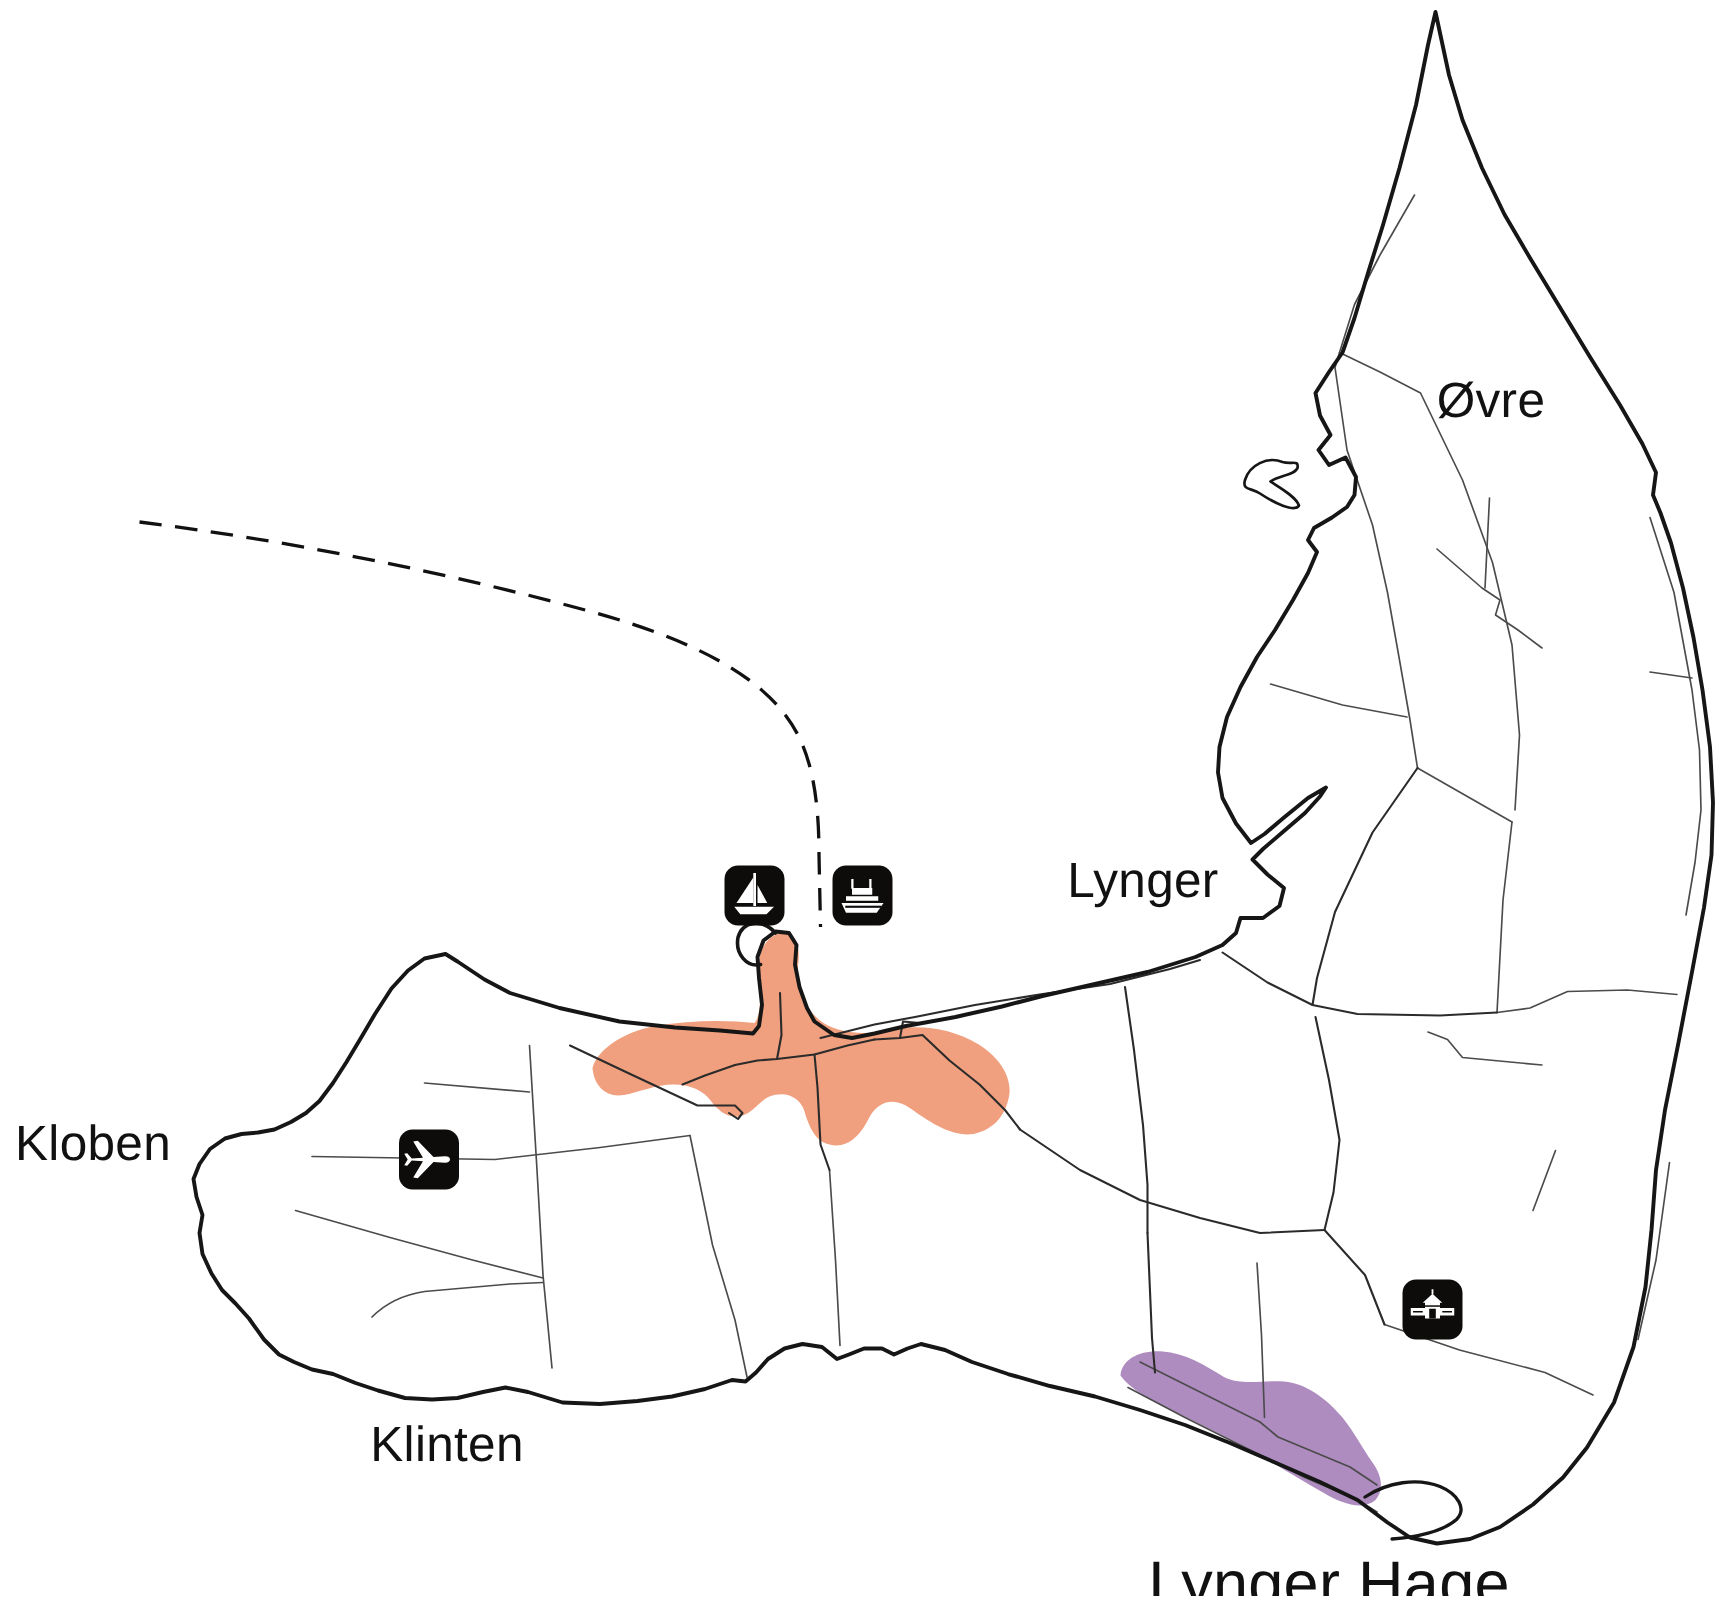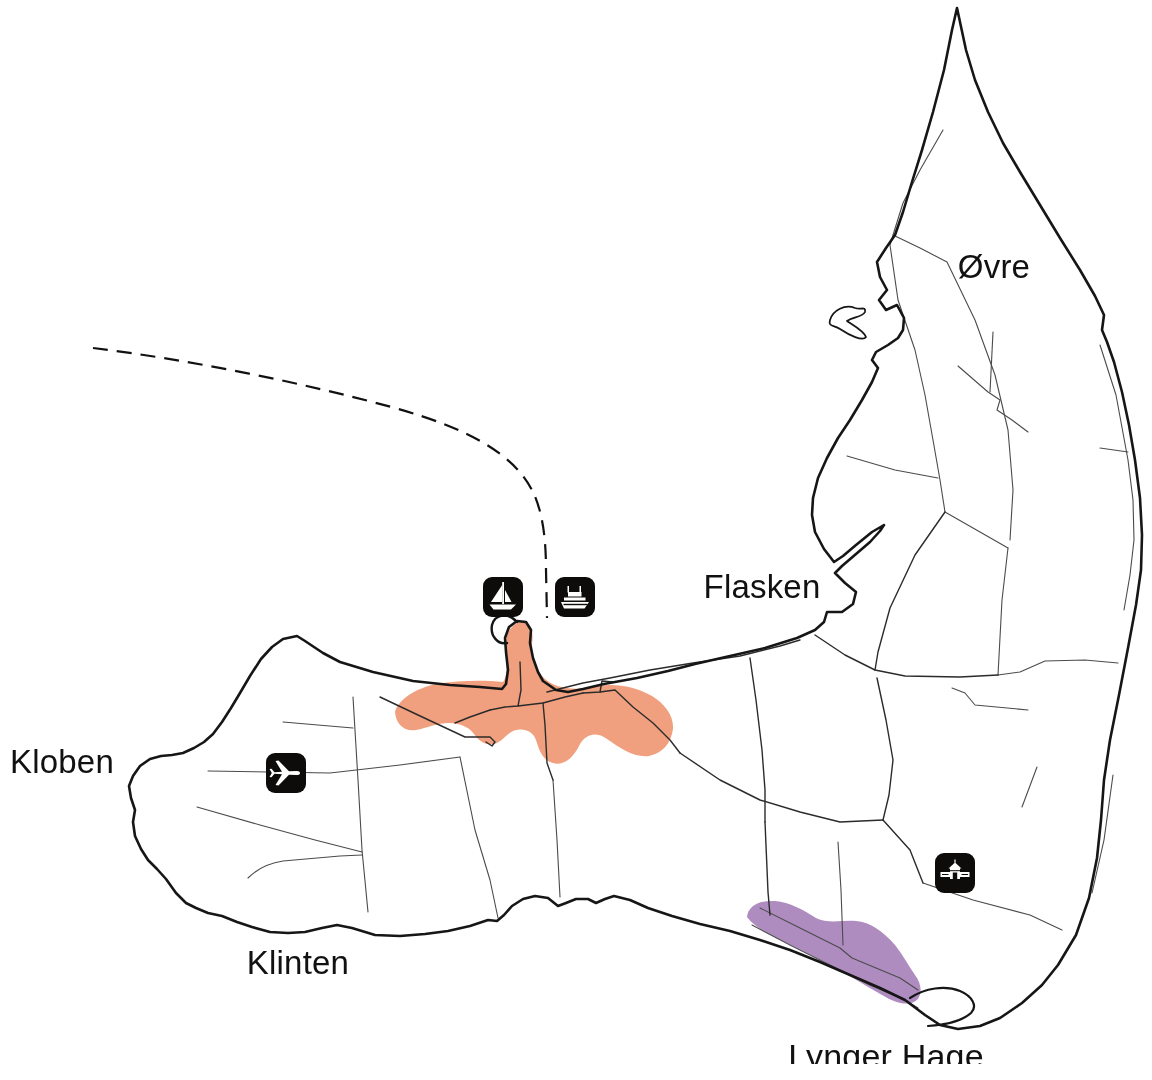--- a/index.html
+++ b/index.html
@@ -17,21 +17,21 @@
     color:#111111;
     font-size:33px;
     letter-spacing:0.2px;
     white-space:nowrap;
     font-weight:400;
   }
   .label-ovre{left:994px;top:267px;}
   .label-flasken{left:762px;top:587px;}
   .label-kloben{left:62px;top:762px;}
   .label-klinten{left:298px;top:963px;}
-  .label-lynger-hage{left:886px;top:1056px;font-size:34px;}
+  .label-lynger-hage{left:886px;top:1056px;font-size:42px;}
 </style>
 </head>
 <body>
 
 <div class="map-stage">
   <svg width="1152" height="1080" viewBox="0 0 1152 1080">
 
     <path d="M395,712 C398,700 415,688 437,684 C460,680 485,680 503,682
              C508,676 507,660 506,648 C505,635 510,625 520,622 C530,620 534,630 532,644
              C531,660 537,674 549,682 C562,690 580,690 597,686 C615,683 635,686 652,696
@@ -155,17 +155,17 @@
       <rect x="26.5" y="21" width="6.5" height="1" fill="#0d0c0a"></rect>
       <rect x="15" y="15" width="10" height="11" fill="#ffffff"></rect>
       <path d="M13.5,15.5 L20,9.5 L26.5,15.5 Z" fill="#ffffff"></path>
       <rect x="19.4" y="6.5" width="1.2" height="3.2" fill="#ffffff"></rect>
       <rect x="17.8" y="19.5" width="4.4" height="6.5" fill="#0d0c0a"></rect>
       <rect x="15" y="17.2" width="10" height="1" fill="#0d0c0a"></rect>
     </g>
   </svg>
 
   <div class="map-label label-ovre">Øvre</div>
-  <div class="map-label label-flasken">Flasken</div>
+  <div class="map-label label-flasken">Lynger</div>
   <div class="map-label label-kloben">Kloben</div>
   <div class="map-label label-klinten">Klinten</div>
   <div class="map-label label-lynger-hage">Lynger Hage</div>
 </div>
 
 </body></html>

